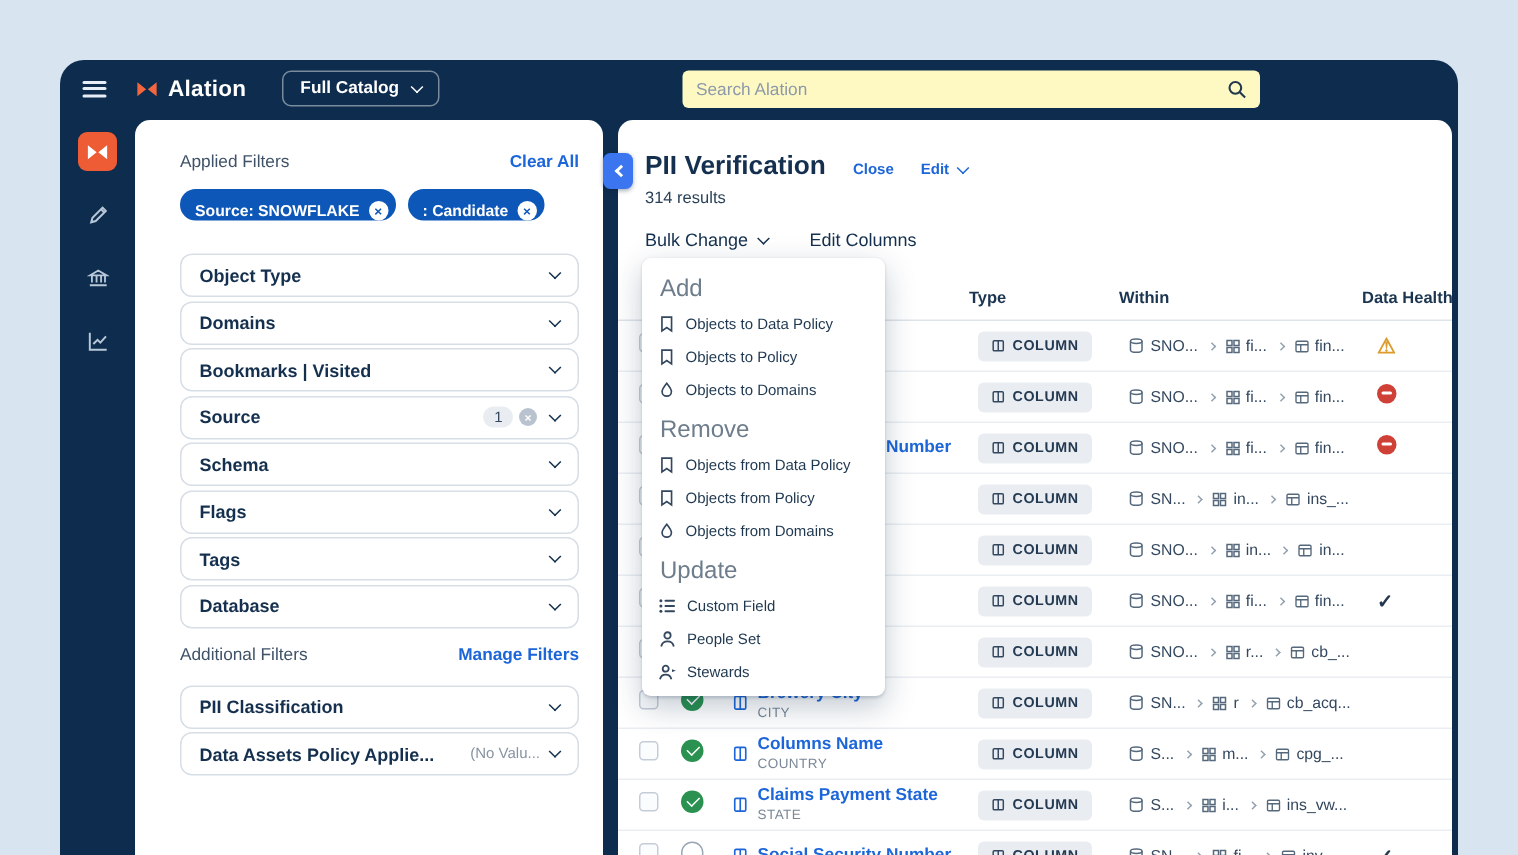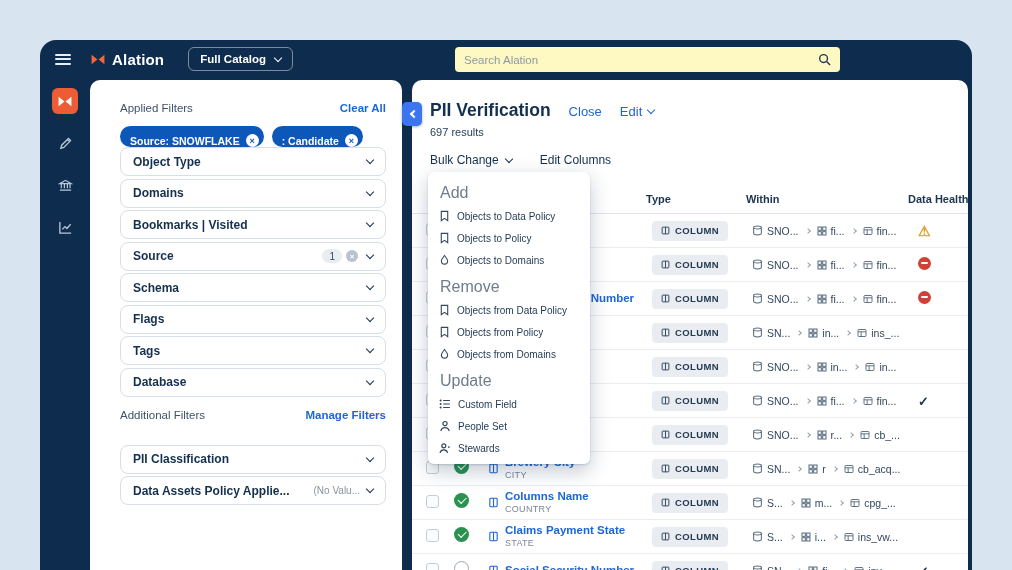--- a/index.html
+++ b/index.html
@@ -37,38 +37,38 @@
   .tab.active::after{content:"";position:absolute;left:0;right:0;bottom:0;height:3px;background:#14304e;border-radius:2px 2px 0 0}
   .fp-body{padding:0 16px 0 30px}
   .applied-row{margin-top:22px;display:flex;justify-content:space-between;align-items:center}
   .applied-row.addl{margin-top:12px}
   .lbl{font-size:11.5px;color:#3f5268}
   .link{font-size:11.5px;color:#1c66d9;font-weight:600;cursor:pointer;white-space:nowrap}
   .chips{display:flex;gap:8px;margin-top:12px;flex-wrap:wrap}
   .chip{display:flex;align-items:flex-end;gap:6px;background:#0d57b8;color:#fff;font-size:10.5px;font-weight:600;height:21px;padding:0 5px 0 10px;border-radius:11px;cursor:pointer;white-space:nowrap}
   .chip .x{width:13px;height:13px;border-radius:50%;background:#fff;color:#0d57b8;font-size:9px;display:flex;align-items:center;justify-content:center;font-weight:700}
   .chip .x::before{content:"\00d7"}
-  .groups{}
-  .groups.addl-groups{margin-top:24px}
+  .groups{margin-top:22px}
+  .groups.addl-groups{margin-top:14px}
   .grow{height:29px;border:1px solid #d8dee6;border-radius:8px;margin-bottom:2.5px;display:flex;align-items:center;padding:0 12px;font-size:12px;font-weight:600;color:#14304e;cursor:pointer}
   .grow .sp{flex:1}
   .badge{display:flex;align-items:center;gap:4px;margin-right:9px}
   .badge .num{background:#e9edf2;border-radius:9px;font-size:10px;color:#33475e;padding:1.5px 7px;font-weight:400}
   .badge .bx{width:12px;height:12px;border-radius:50%;background:#b9c3cf;color:#fff;font-size:8px;display:flex;align-items:center;justify-content:center}
   .badge .bx::before{content:"\00d7"}
   .hint{font-size:10px;color:#8794a3;margin-right:7px;white-space:nowrap;font-weight:400}
   .chev{display:inline-block;width:6px;height:6px;border-right:1.6px solid currentColor;border-bottom:1.6px solid currentColor;transform:rotate(45deg);margin-top:-3px}
 
   
   .back-btn{position:absolute;left:-10px;top:22px;width:20px;height:24px;background:#3b76f0;border-radius:5px;display:flex;align-items:center;justify-content:center;box-shadow:0 1px 3px rgba(10,30,60,.35);cursor:pointer;z-index:3}
   .back-btn .bc{width:6px;height:6px;border-left:2px solid #fff;border-bottom:2px solid #fff;transform:rotate(45deg);margin-left:3px}
   .mp-head{padding:20px 20px 0 18px}
   .title-row{display:flex;align-items:baseline;gap:18px}
   .title{font-size:17.5px;font-weight:700;color:#14304e}
-  .tlink{font-size:13px;color:#1c66d9;font-weight:400;display:flex;align-items:center;gap:6px;cursor:pointer}
+  .tlink{font-size:10px;color:#1c66d9;font-weight:700;display:flex;align-items:center;gap:6px;cursor:pointer}
   .results{margin-top:5px;font-size:11px;color:#2a4158}
   .toolbar{margin-top:15px;display:flex;gap:28px;font-size:12px;font-weight:400;color:#14304e}
   .tool{display:flex;align-items:center;gap:7px;cursor:pointer}
 
   
   .table{position:absolute;left:0;right:0;top:104px;bottom:0;overflow:hidden}
   .thead,.trow{display:grid;grid-template-columns:28px 34px 158px 100px 156px 1fr;padding-left:14px;align-items:center}
   .thead{height:30px;border-bottom:1px solid #dfe4ea;font-size:11px;font-weight:700;color:#1b3550;white-space:nowrap}
   .thead .th-health{margin-left:6px}
   .trow{height:34px;border-bottom:1px solid #eaeef3}
@@ -258,21 +258,21 @@
 
       <div class="mp-head">
         <div class="title-row">
           <span class="title">PII Verification</span>
           <span class="tlink">Close</span>
           <span class="tlink">
             <span>Edit</span>
             <span class="chev"></span>
           </span>
         </div>
-        <div class="results">697 results</div>
+        <div class="results">314 results</div>
         <div class="toolbar">
           <span class="tool">
             <span>Bulk Change</span>
             <span class="chev"></span>
           </span>
           <span class="tool">Edit Columns</span>
         </div>
       </div>
 
       <div class="table">

